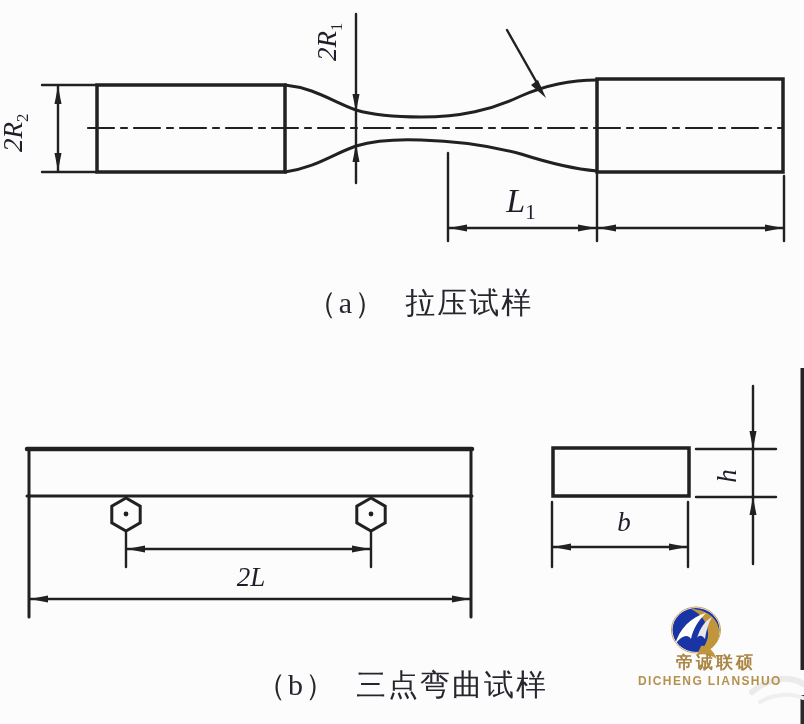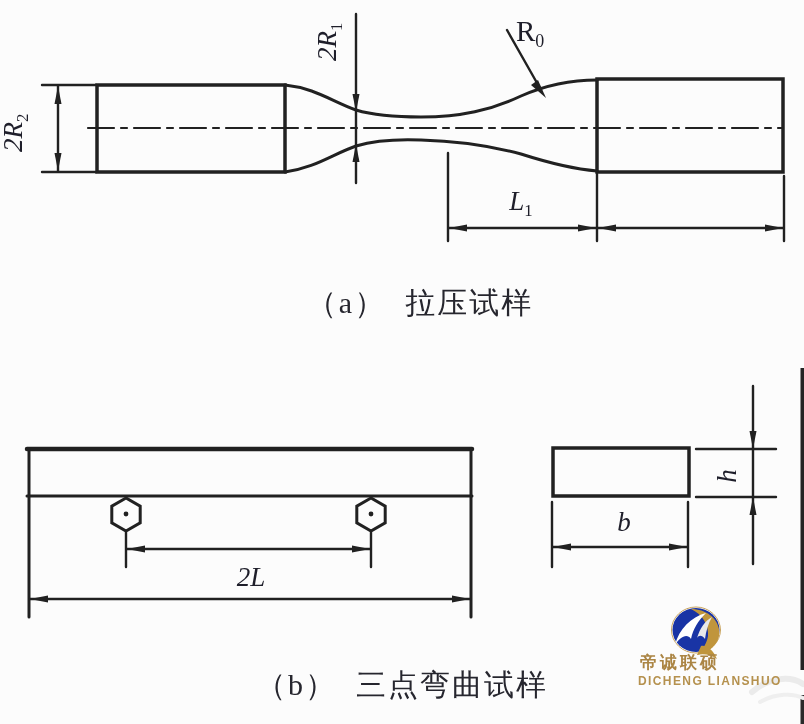--- a/index.html
+++ b/index.html
@@ -38,21 +38,21 @@
     text-align: center;
     color: #26262e;
     font-size: 30px;
     letter-spacing: 2px;
     white-space: pre;
     line-height: 38px;
   }
   .logo-cn {
     position: absolute;
     left: 640px; top: 651px; width: 116px;
-    text-align: left;
+    text-align: right;
     color: #ab8544;
     font-weight: bold;
     font-size: 17px;
     letter-spacing: 3px;
     font-family: "Liberation Serif", "DejaVu Serif", serif;
     white-space: nowrap;
   }
   .logo-en {
     position: absolute;
     left: 638px; top: 674px; width: 120px;
@@ -189,25 +189,22 @@
   </svg>
 
   <div class="dim-label rot" style="left:-17px; top:113px; width:70px;">
     <span>2R</span><sub>2</sub>
   </div>
 
   <div class="dim-label rot" style="left:297px; top:22px; width:70px;">
     <span>2R</span><sub>1</sub>
   </div>
 
-  <div class="dim-label upright" style="left:516px; top:16px; width:60px; font-size:29px; text-align:left;">
-    <span>R</span><sub>0</sub>
-  </div>
-
-  <div class="dim-label" style="left:491px; top:186px; width:60px; font-size:27px;">
+
+  <div class="dim-label" style="left:491px; top:186px; width:60px; font-size:34px;">
     <span>L</span><sub>1</sub>
   </div>
 
 
 
   <div class="dim-label" style="left:211px; top:562px; width:80px;">
     <span>2L</span><sub></sub>
   </div>
 
   <div class="dim-label" style="left:604px; top:507px; width:40px;">

